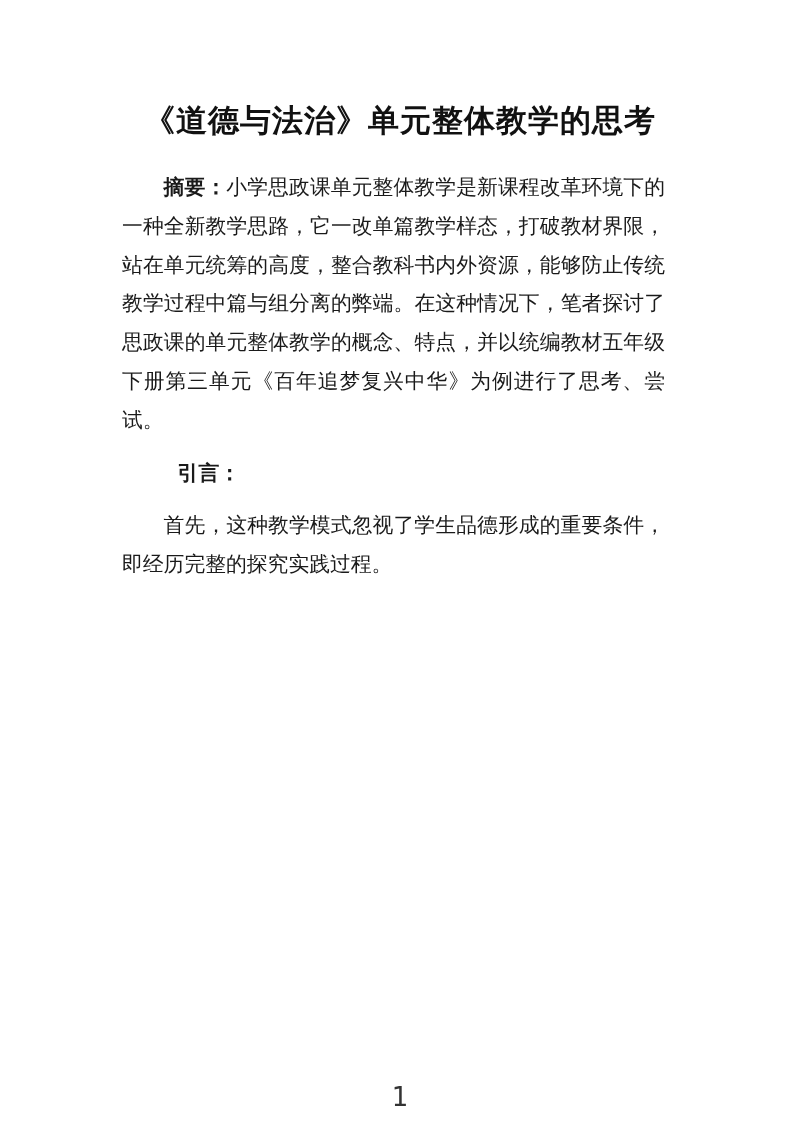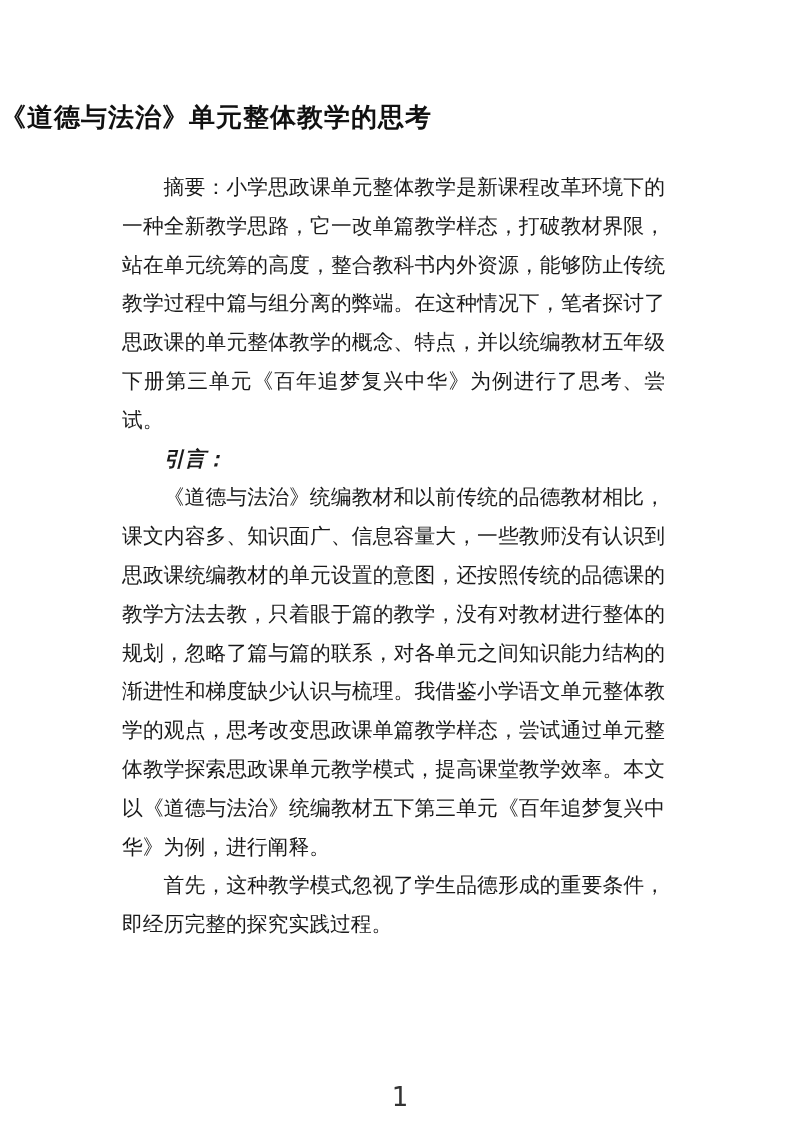--- a/index.html
+++ b/index.html
@@ -3,41 +3,40 @@
   <meta charset="utf-8">
   <style>
     html, body { margin: 0; padding: 0; background: #ffffff; }
     body {
       width: 800px; height: 1132px; position: relative; overflow: hidden;
       font-family: "DejaVu Sans", "Liberation Sans", sans-serif;
       color: #1a1a1a;
     }
     .title {
       position: absolute; left: 0; right: 0; top: 100px;
-      font-size: 26px; font-weight: bold; letter-spacing: 1px;
+      text-align: center; font-size: 31px; font-weight: bold; letter-spacing: 1px;
       color: #111;
     }
     .content {
       position: absolute; left: 122px; width: 543px; top: 168px;
       font-size: 20.8px; line-height: 38.8px; text-align: justify;
     }
     .p { margin: 0; text-indent: 2em; }
-    .p .label { font-weight: normal; }
-    .heading { margin: 0; text-indent: 2em; font-weight: bold; font-style: italic; }
+    .p .label { font-weight: bold; }
+    .heading { margin: 14px; text-indent: 2em; font-weight: bold; }
     .page-number {
       position: absolute; left: 0; right: 0; top: 1082px; text-align: center;
       font-size: 26px; color: #333;
     }
   </style>
 </head>
 <body>
 
 <div class="title">《道德与法治》单元整体教学的思考</div>
 
 <div class="content">
   <p class="p"><span class="label">摘要：</span><span>小学思政课单元整体教学是新课程改革环境下的一种全新教学思路，它一改单篇教学样态，打破教材界限，站在单元统筹的高度，整合教科书内外资源，能够防止传统教学过程中篇与组分离的弊端。在这种情况下，笔者探讨了思政课的单元整体教学的概念、特点，并以统编教材五年级下册第三单元《百年追梦复兴中华》为例进行了思考、尝试。</span></p>
   <p class="heading">引言：</p>
-  <p class="p">《道德与法治》统编教材和以前传统的品德教材相比，课文内容多、知识面广、信息容量大，一些教师没有认识到思政课统编教材的单元设置的意图，还按照传统的品德课的教学方法去教，只着眼于篇的教学，没有对教材进行整体的规划，忽略了篇与篇的联系，对各单元之间知识能力结构的渐进性和梯度缺少认识与梳理。我借鉴小学语文单元整体教学的观点，思考改变思政课单篇教学样态，尝试通过单元整体教学探索思政课单元教学模式，提高课堂教学效率。本文以《道德与法治》统编教材五下第三单元《百年追梦复兴中华》为例，进行阐释。</p>
   <p class="p">首先，这种教学模式忽视了学生品德形成的重要条件，即经历完整的探究实践过程。</p>
 
 </div>
 
 <div class="page-number">1</div>
 
 </body></html>

